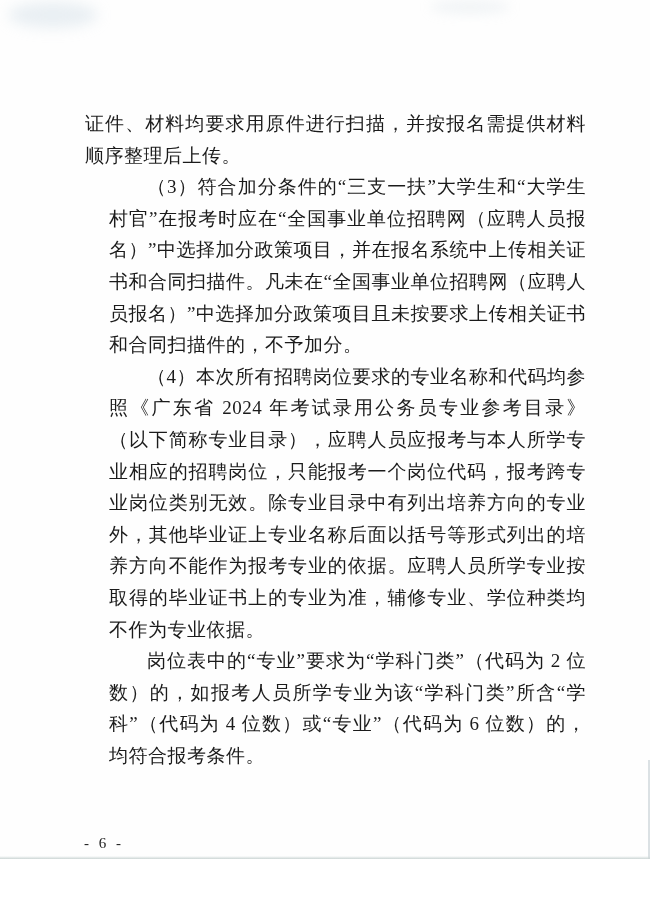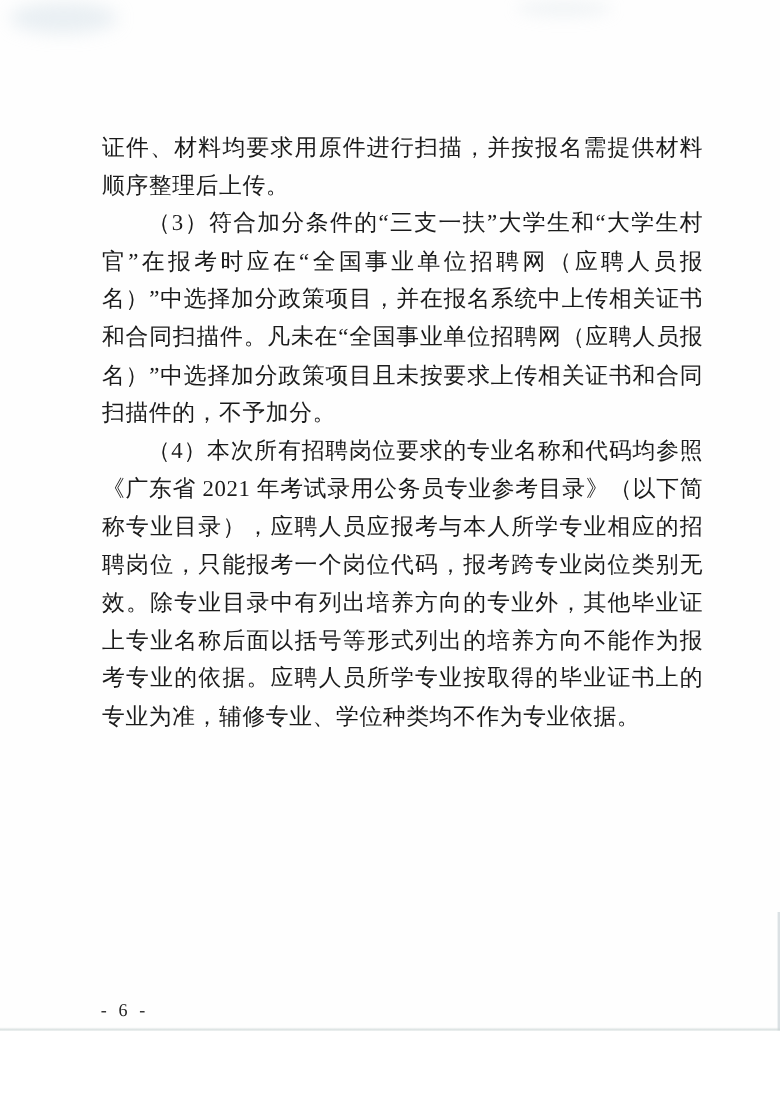--- a/index.html
+++ b/index.html
@@ -54,20 +54,21 @@
     line-height: 31.6px;
     text-align: justify;
     text-justify: inter-ideograph;
     letter-spacing: 0.5px;
   }
   .para {
     margin: 0;
   }
   .para.indent {
     text-indent: 2em;
+    margin-left: 24px;
   }
   .footer {
     position: absolute;
     left: 84px;
     top: 835px;
     font-size: 15px;
     color: #232323;
     letter-spacing: 3px;
     font-family: "Liberation Serif", "DejaVu Serif", serif;
   }
@@ -76,20 +77,21 @@
 <body>
 
 <div class="page">
 
   <div class="smudge-topleft"></div>
   <div class="smudge-topcenter"></div>
 
   <div class="content">
     <p class="para">证件、材料均要求用原件进行扫描，并按报名需提供材料顺序整理后上传。</p>
     <p class="para indent">（3）符合加分条件的“三支一扶”大学生和“大学生村官”在报考时应在“全国事业单位招聘网（应聘人员报名）”中选择加分政策项目，并在报名系统中上传相关证书和合同扫描件。凡未在“全国事业单位招聘网（应聘人员报名）”中选择加分政策项目且未按要求上传相关证书和合同扫描件的，不予加分。</p>
-    <p class="para indent">（4）本次所有招聘岗位要求的专业名称和代码均参照《广东省 2021 年考试录用公务员专业参考目录》（以下简称专业目录），应聘人员应报考与本人所学专业相应的招聘岗位，只能报考一个岗位代码，报考跨专业岗位类别无效。除专业目录中有列出培养方向的专业外，其他毕业证上专业名称后面以括号等形式列出的培养方向不能作为报考专业的依据。应聘人员所学专业按取得的毕业证书上的专业为准，辅修专业、学位种类均不作为专业依据。</p>
+    <p class="para indent">（4）本次所有招聘岗位要求的专业名称和代码均参照《广东省 2024 年考试录用公务员专业参考目录》（以下简称专业目录），应聘人员应报考与本人所学专业相应的招聘岗位，只能报考一个岗位代码，报考跨专业岗位类别无效。除专业目录中有列出培养方向的专业外，其他毕业证上专业名称后面以括号等形式列出的培养方向不能作为报考专业的依据。应聘人员所学专业按取得的毕业证书上的专业为准，辅修专业、学位种类均不作为专业依据。</p>
+    <p class="para indent">岗位表中的“专业”要求为“学科门类”（代码为 2 位数）的，如报考人员所学专业为该“学科门类”所含“学科”（代码为 4 位数）或“专业”（代码为 6 位数）的，均符合报考条件。</p>
   </div>
 
   <div class="footer">- 6 -</div>
 
   <div class="scan-edge-right"></div>
   <div class="scan-edge-bottom"></div>
 </div>
 
 </body></html>

